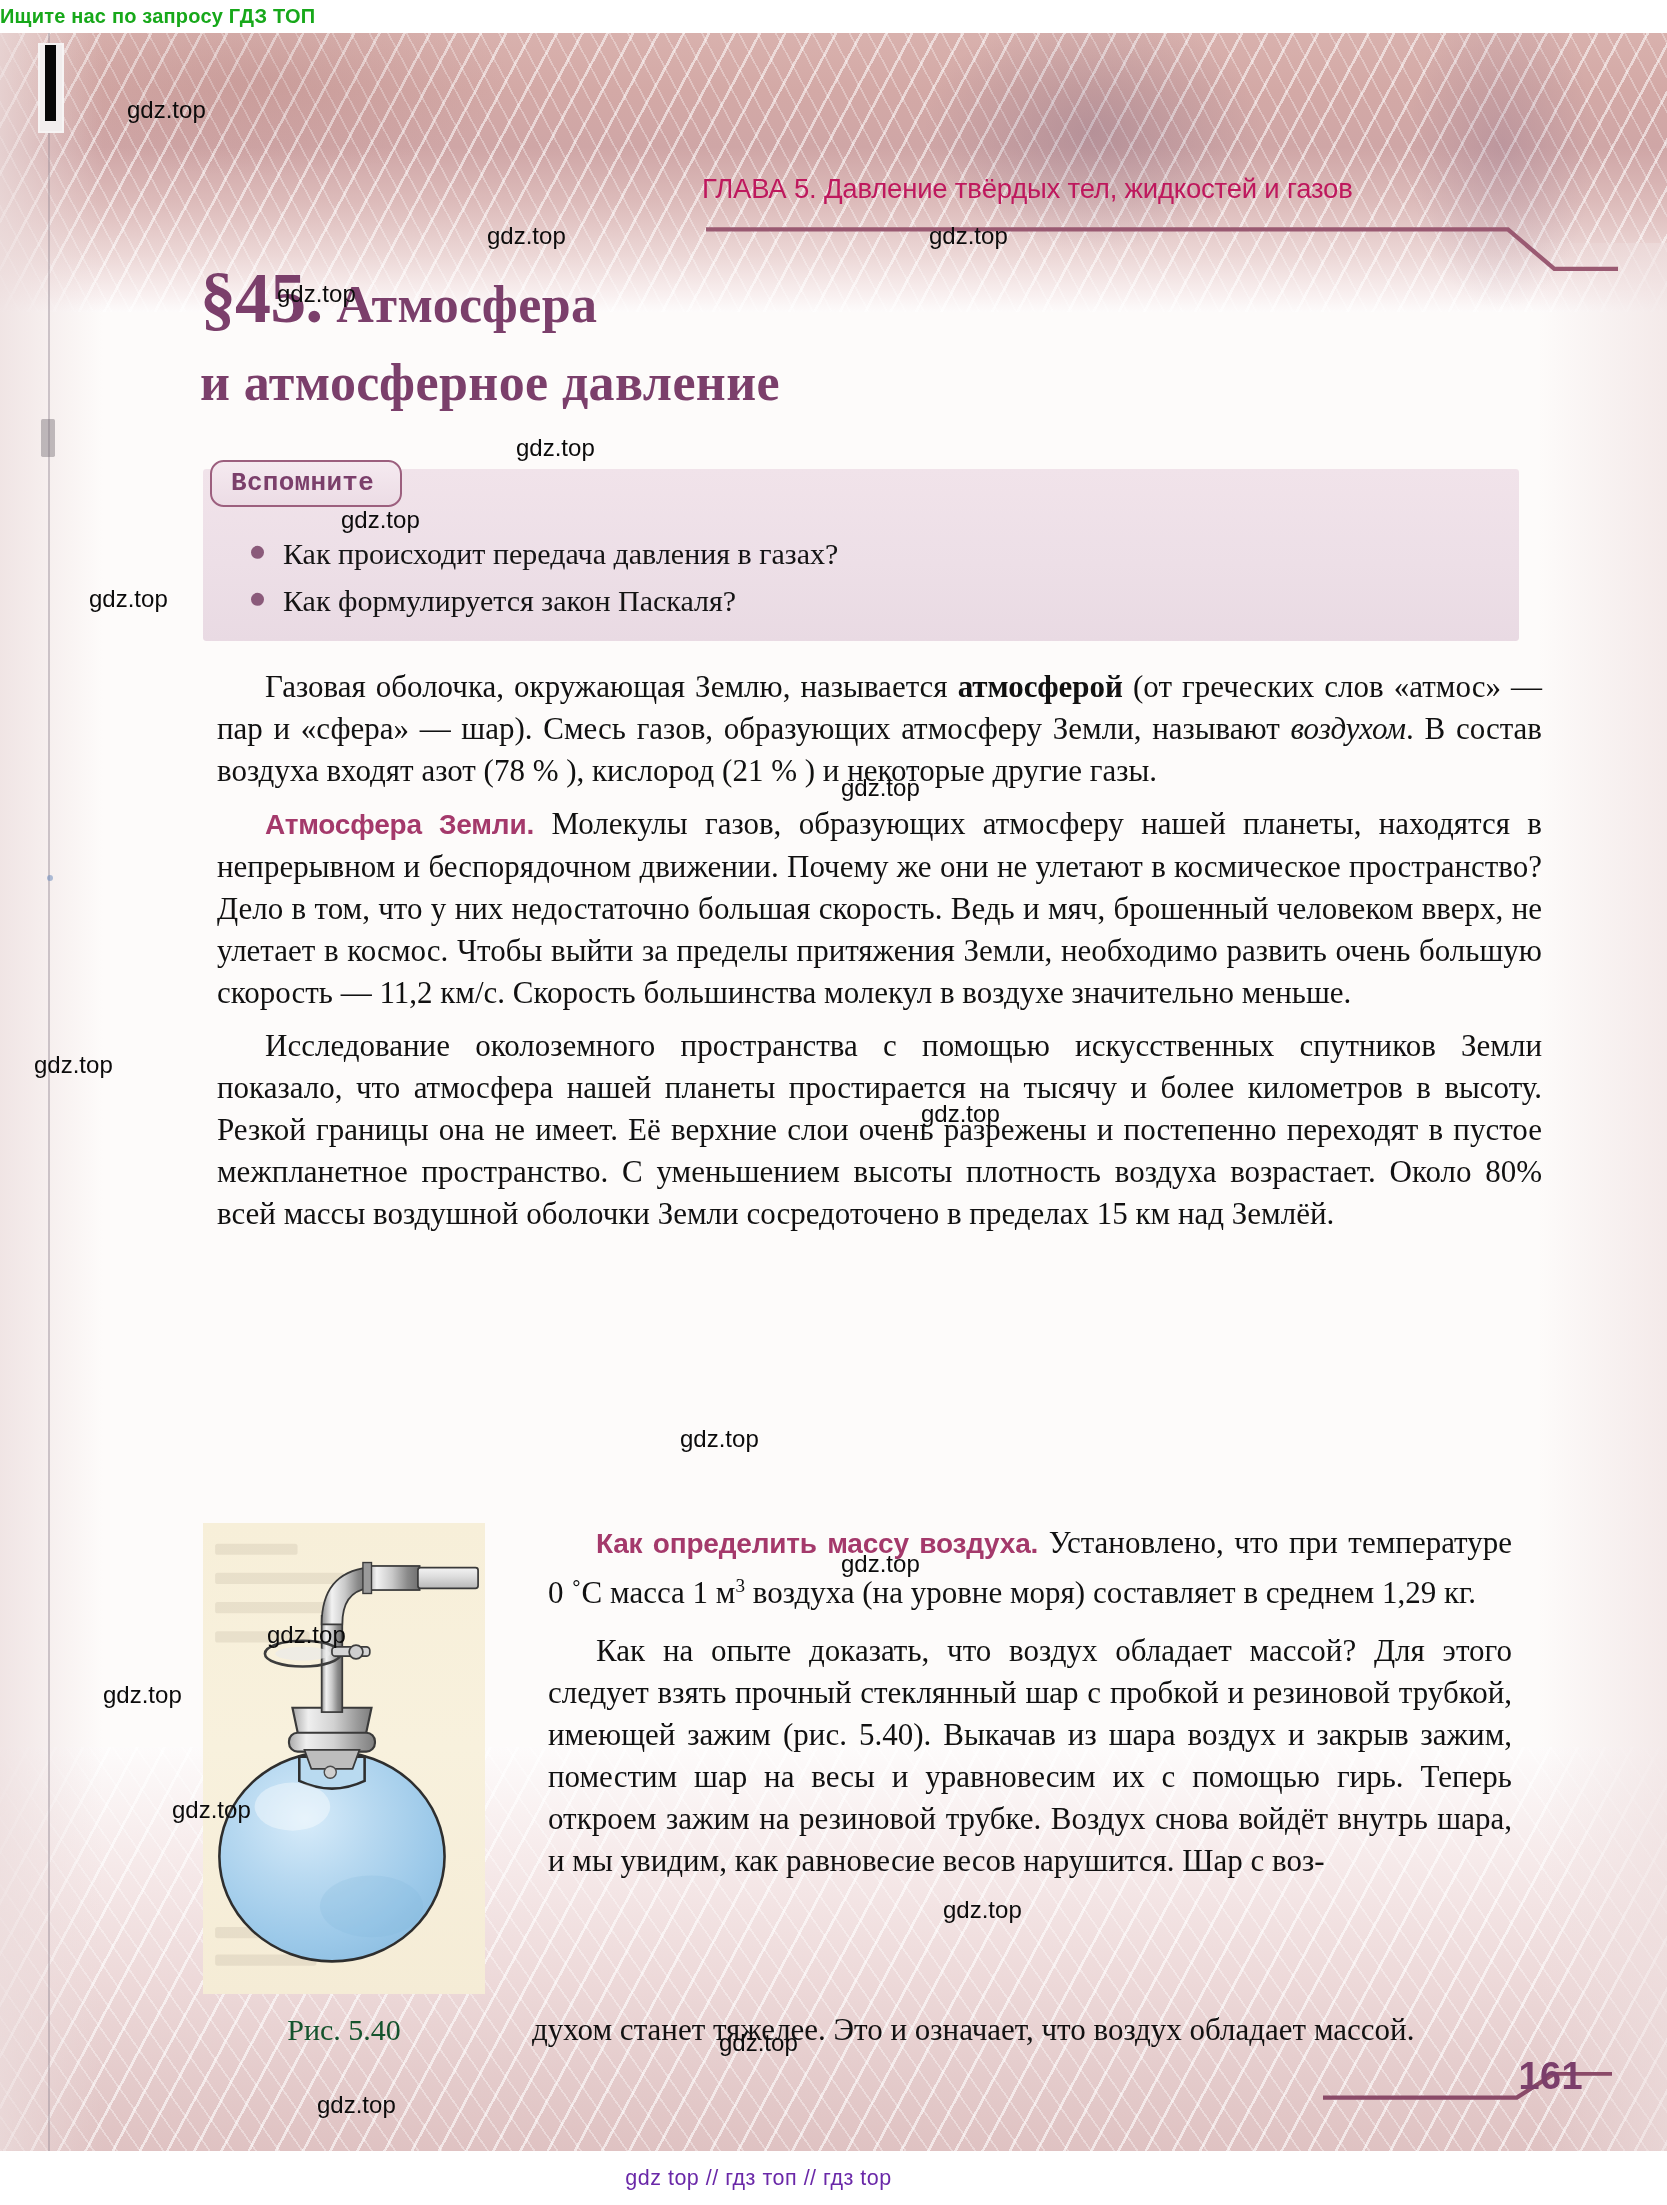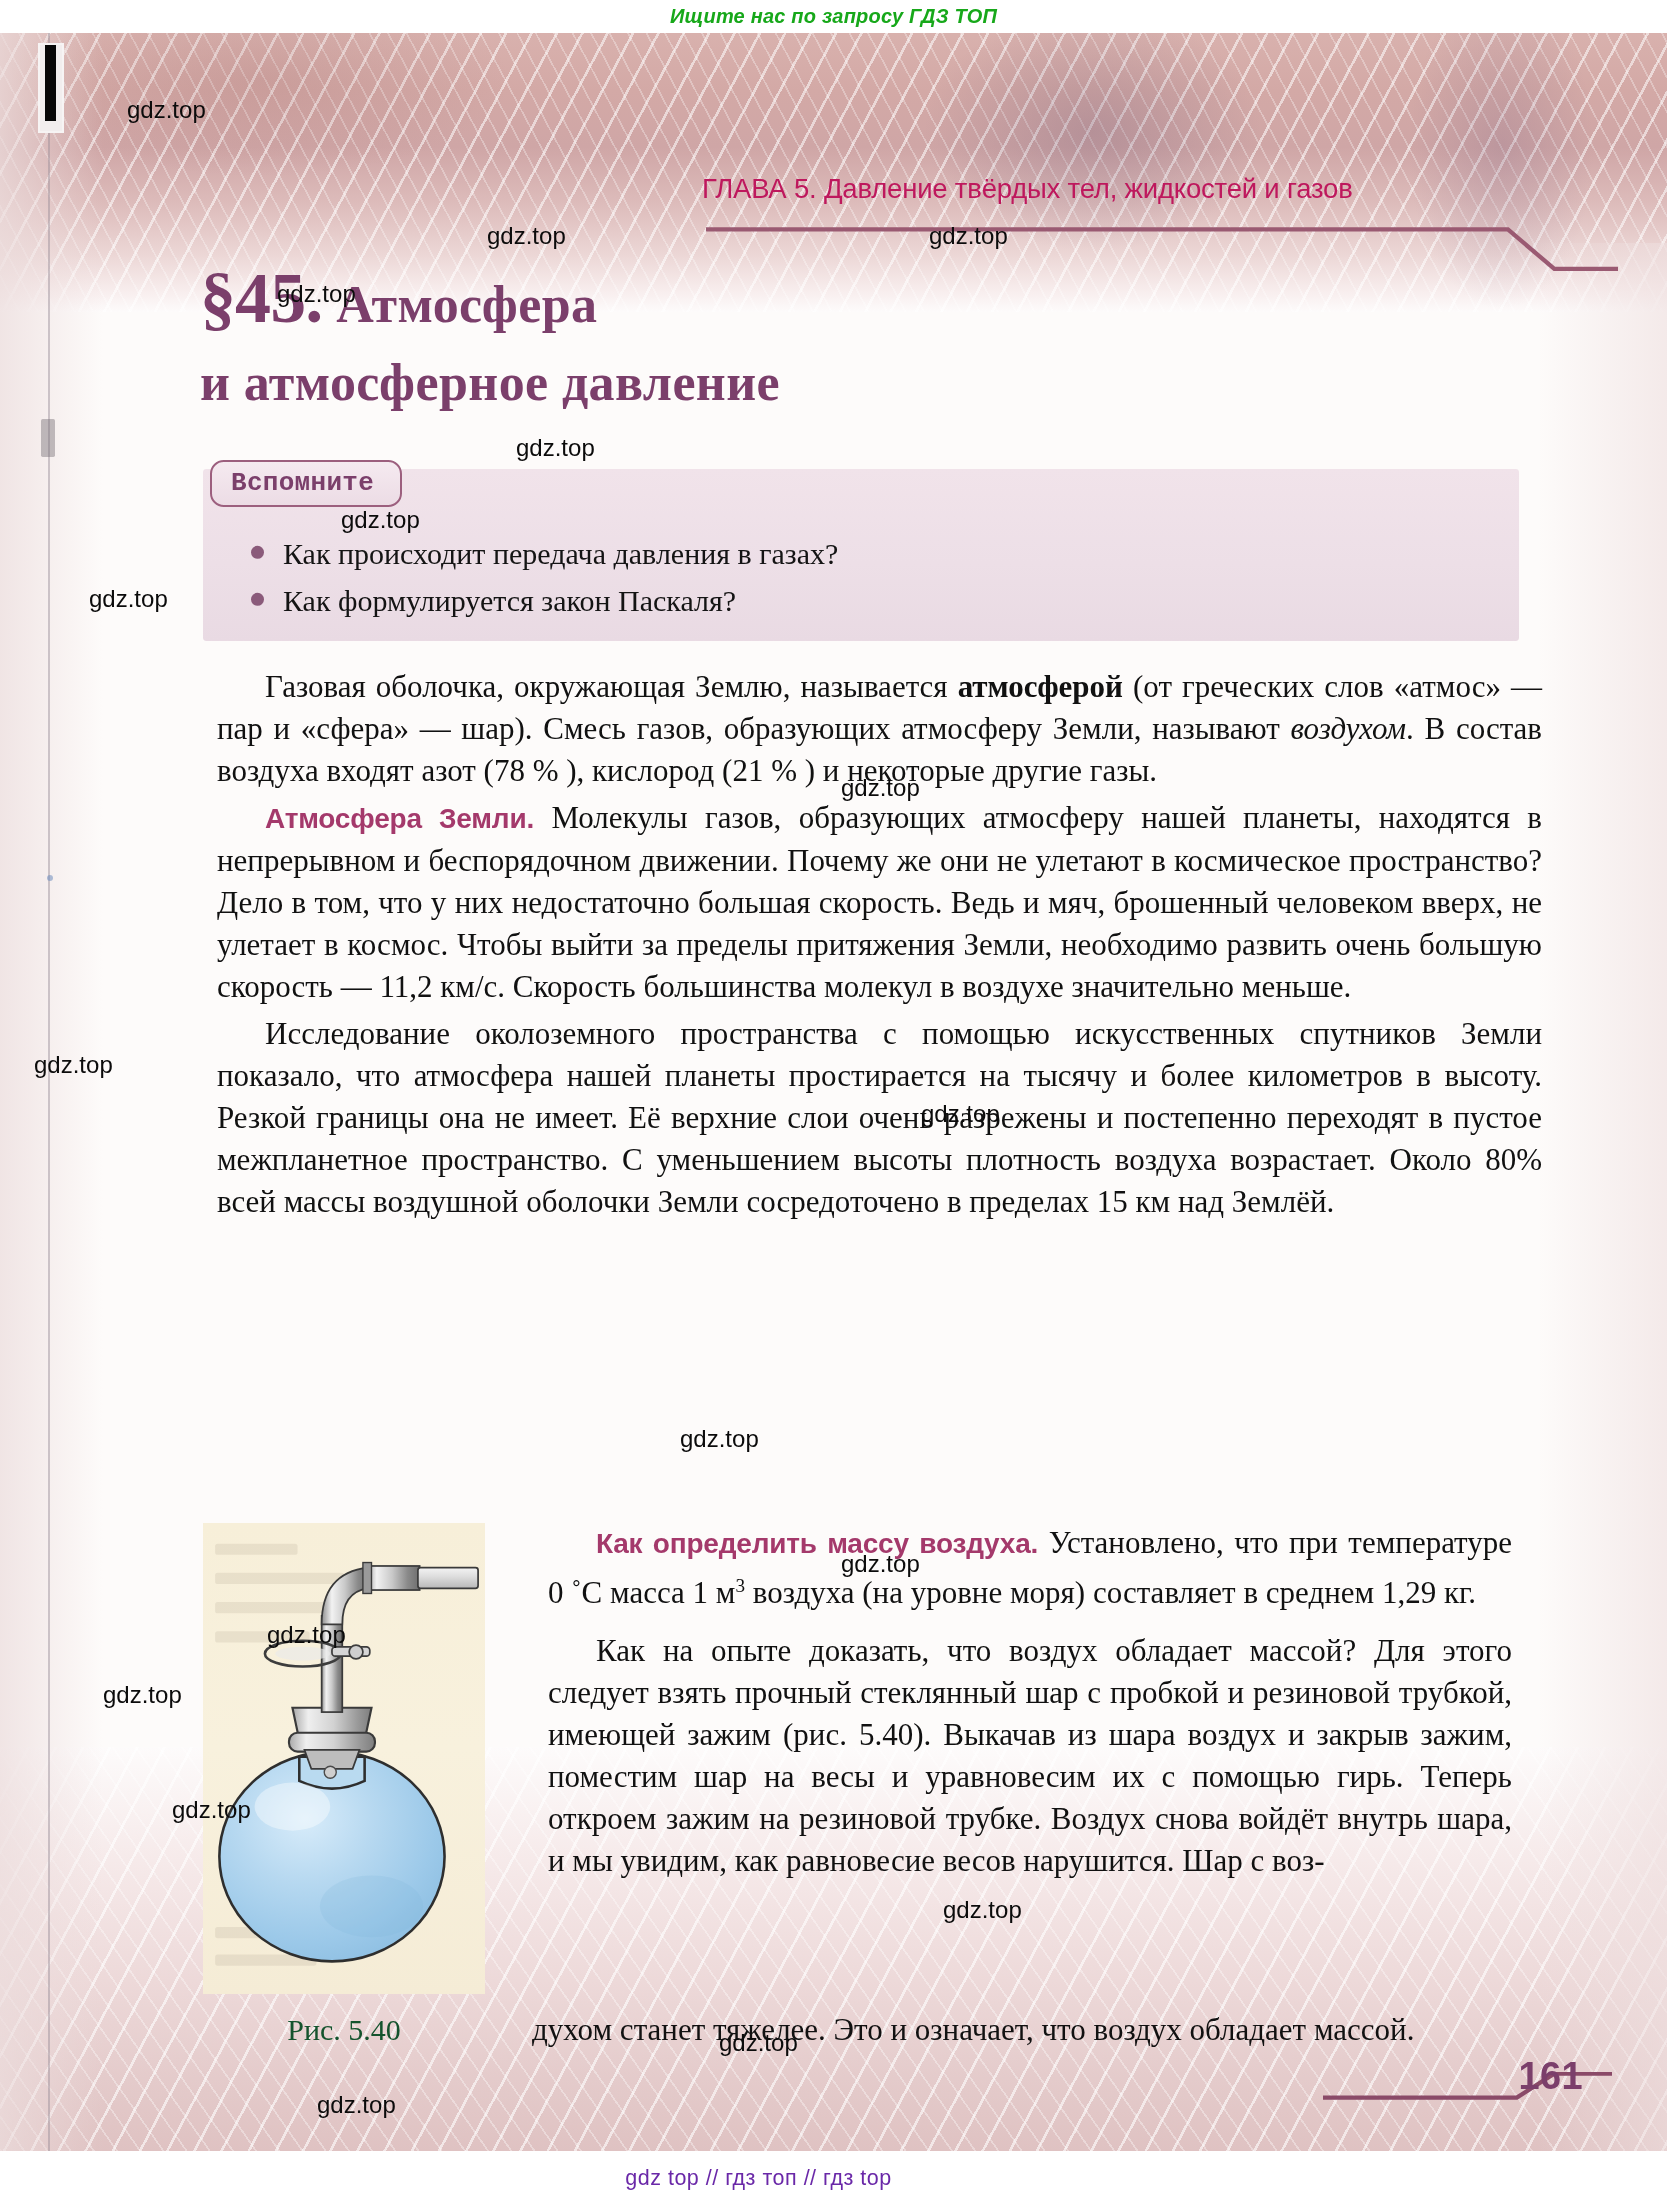--- a/index.html
+++ b/index.html
@@ -20,24 +20,23 @@
   }
 
   
   .top-banner {
     position: absolute;
     left: 0; top: 0;
     width: 1667px;
     height: 33px;
     display: flex;
     align-items: center;
-    justify-content: center;
+    justify-content: flex-start;
     background: #ffffff;
     z-index: 40;
-    font-style: italic;
   }
   .top-banner span {
     font-family: "Liberation Sans", sans-serif;
     font-size: 20px;
     font-weight: 600;
     color: #17a81a;
     letter-spacing: 0.2px;
   }
 
   
@@ -233,21 +232,21 @@
     position: absolute;
     left: 217px; top: 638px;
     width: 1325px;
     font-family: "Liberation Serif", serif;
     font-size: 31px;
     line-height: 42px;
     color: #111111;
     text-align: justify;
   }
   .body-col p { margin: 0 0 0 0; text-indent: 48px; }
-  .body-col p + p { margin-top: 5px; }
+  .body-col p + p { margin-top: 11px; }
   .lead { font-weight: 700; }
   .ital { font-style: italic; }
   .runin {
     font-family: "Liberation Sans", sans-serif;
     font-weight: 700;
     font-size: 28px;
     color: #a4396b;
     letter-spacing: -0.2px;
   }
 

